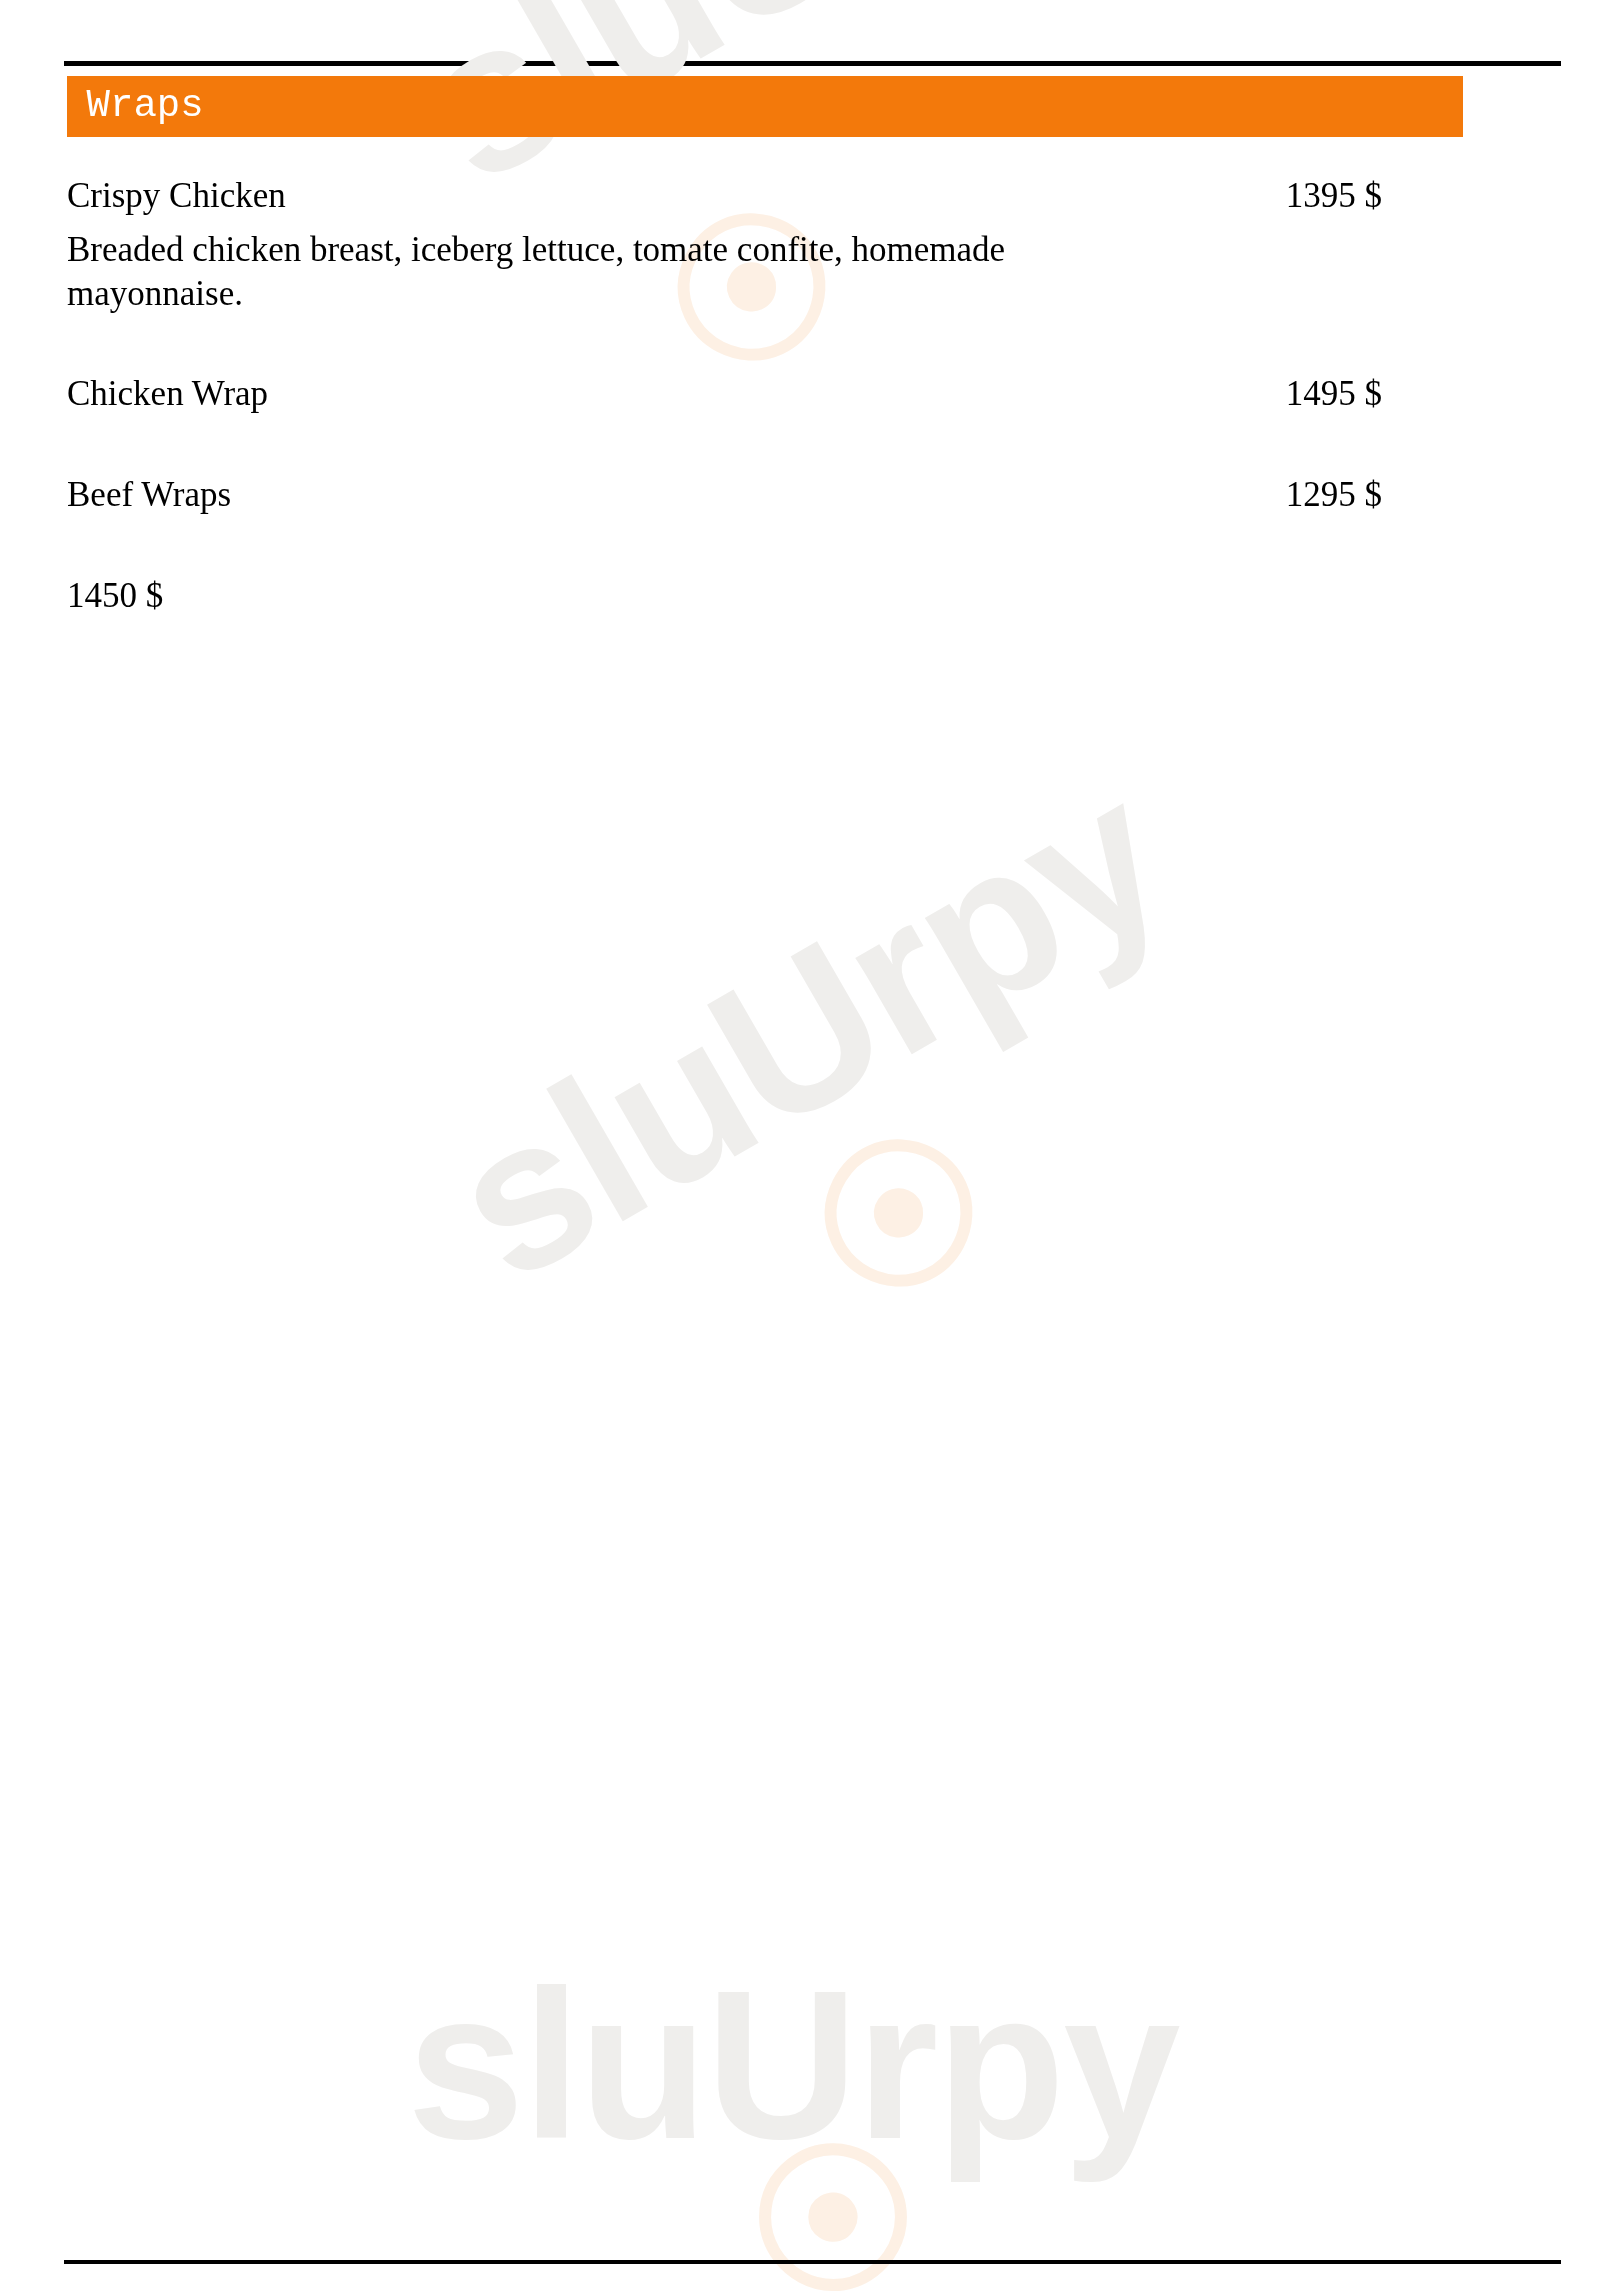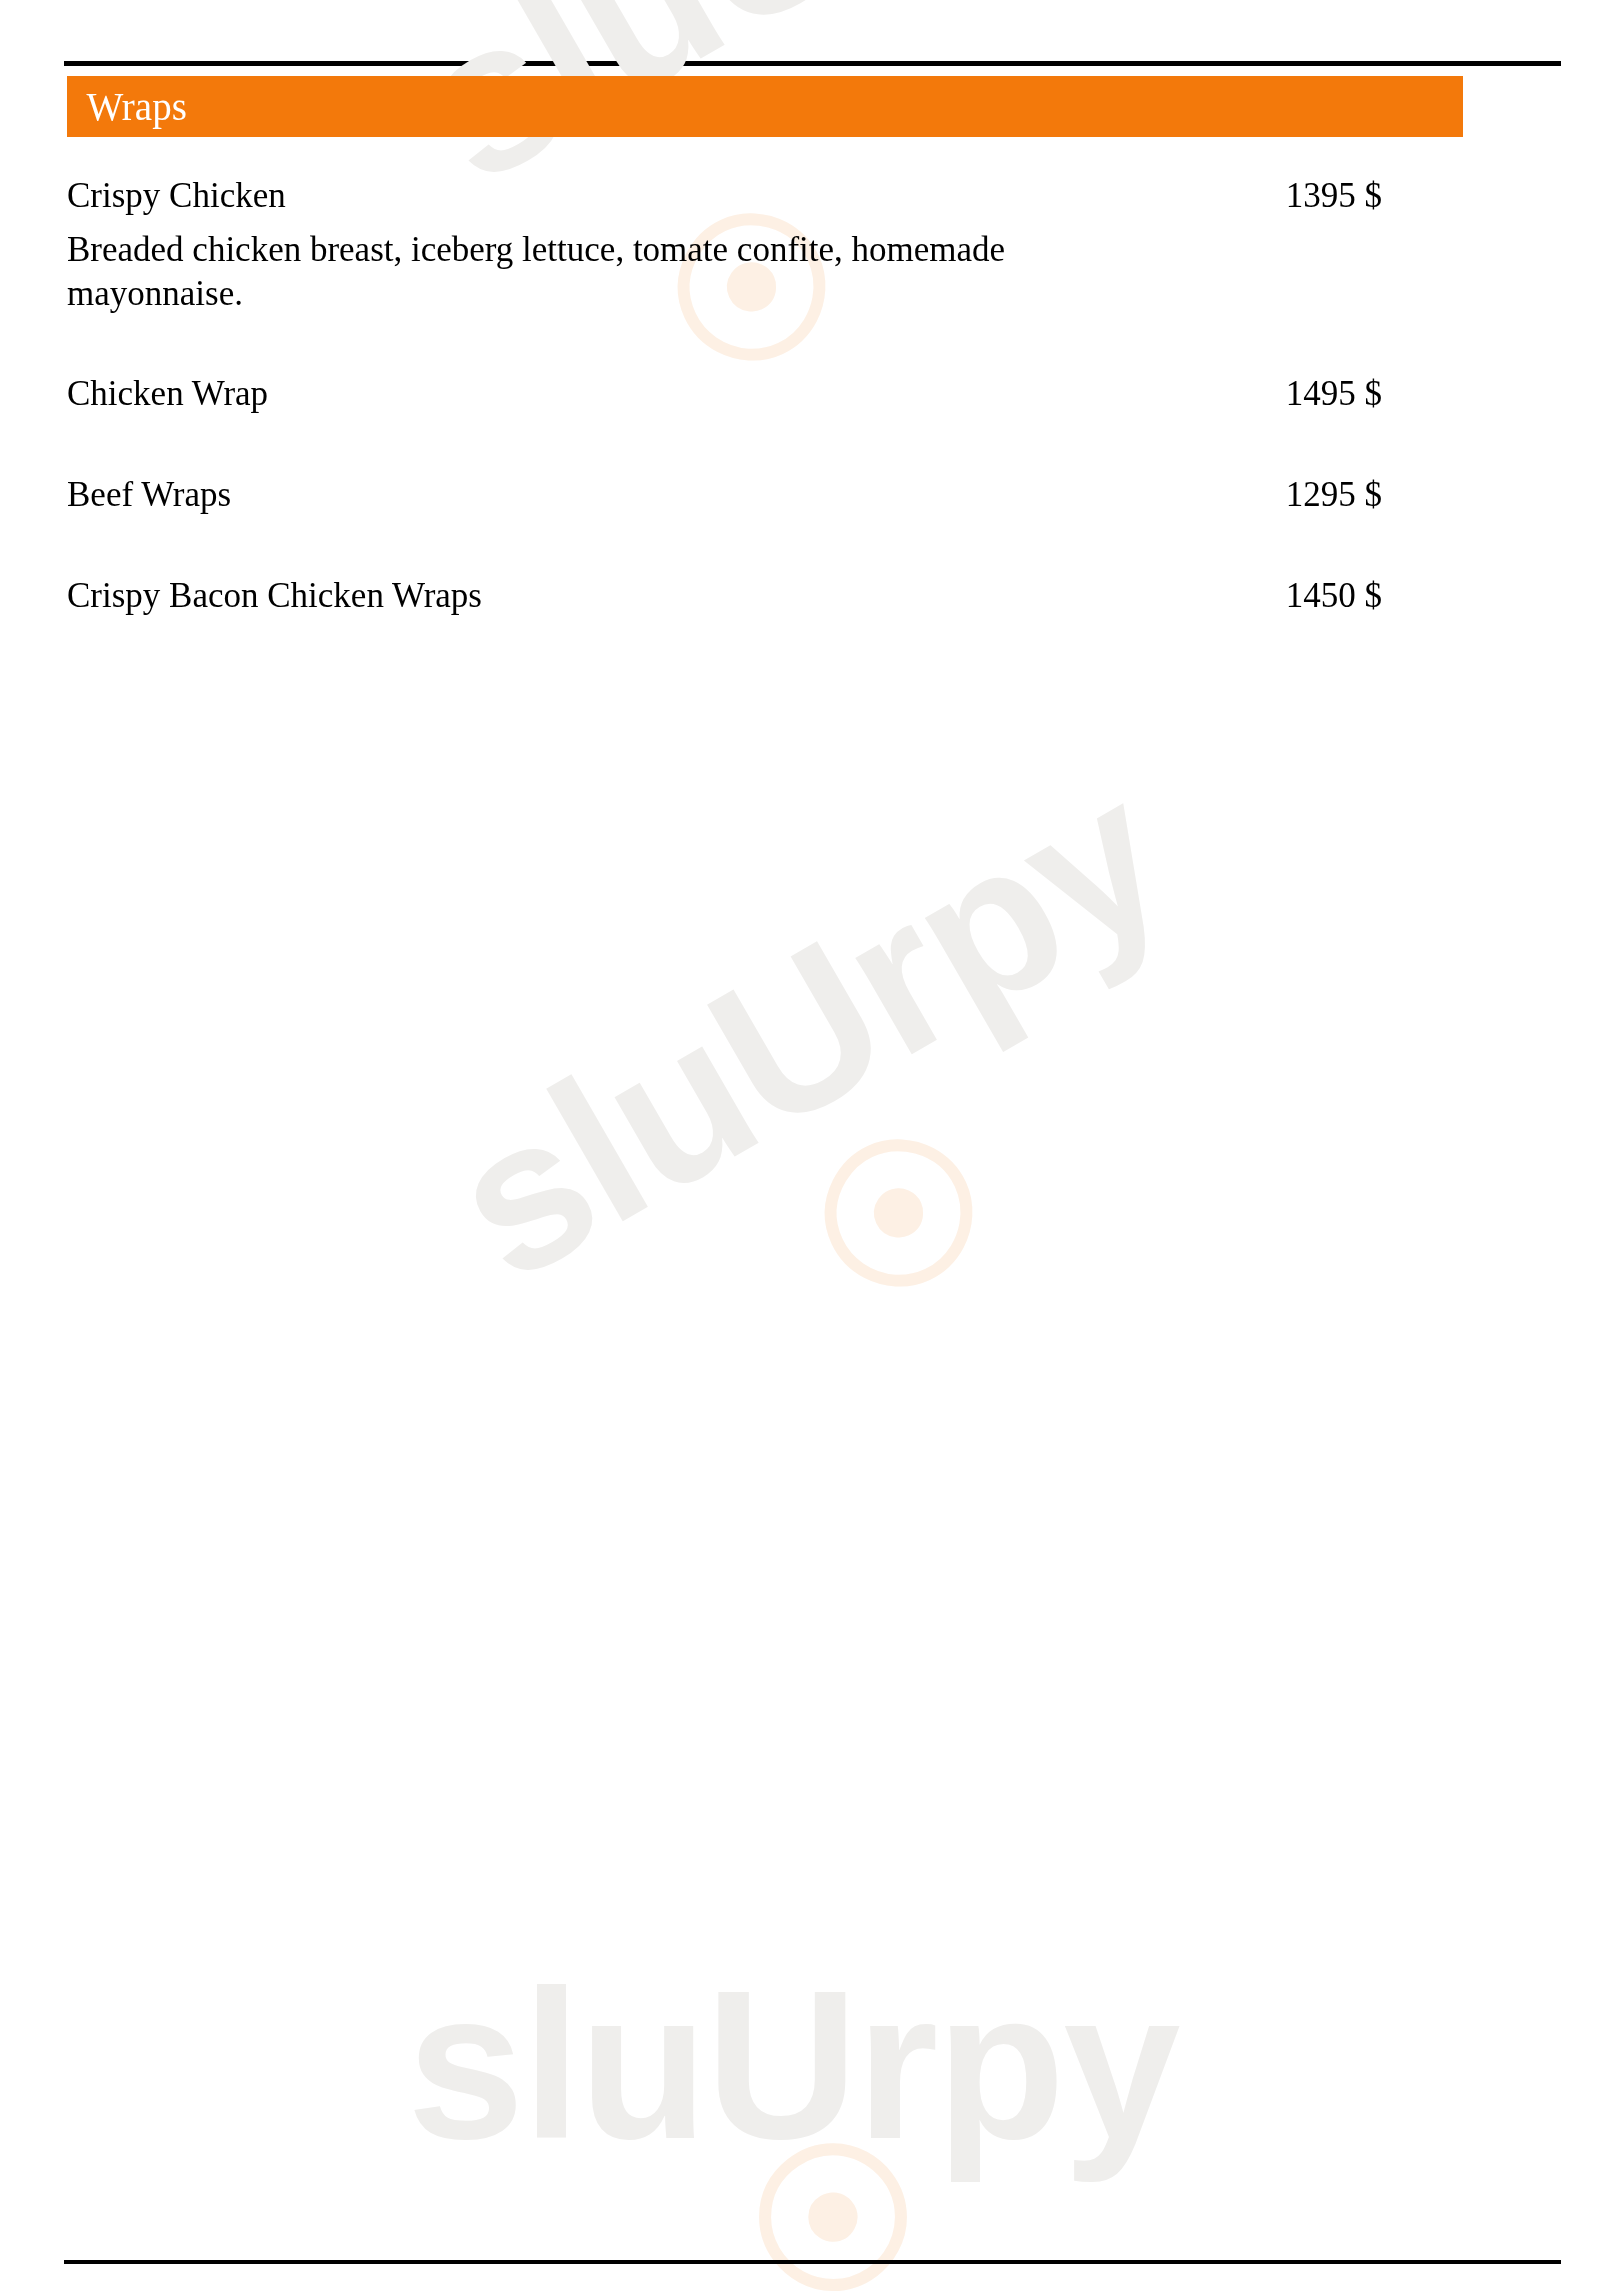--- a/index.html
+++ b/index.html
@@ -93,21 +93,21 @@
     position: absolute;
     left: 67px;
     top: 76px;
     width: 1396px;
     height: 61px;
     background: #f3790b;
     display: flex;
     align-items: center;
   }
   .section-header .title {
-    font-family: Liberation Serif, serif;
+    font-family: Liberation Mono, monospace;
     font-size: 39px;
     color: #ffffff;
     padding-left: 19.6px;
     line-height: 1;
   }
 
   
   .items {
     position: absolute;
     left: 67px;
@@ -180,21 +180,20 @@
 
     <div class="item">
       <div class="item-headline">
         <span class="item-name">Beef Wraps</span>
         <span class="item-price">1295 $</span>
       </div>
     </div>
 
     <div class="item">
       <div class="item-headline">
-        <span class="item-name">Crispy Bacon Chicken Wraps</span>
         <span class="item-price">1450 $</span>
       </div>
     </div>
 
   </div>
 
   <div class="rule-bottom"></div>
 
 </div>
 

